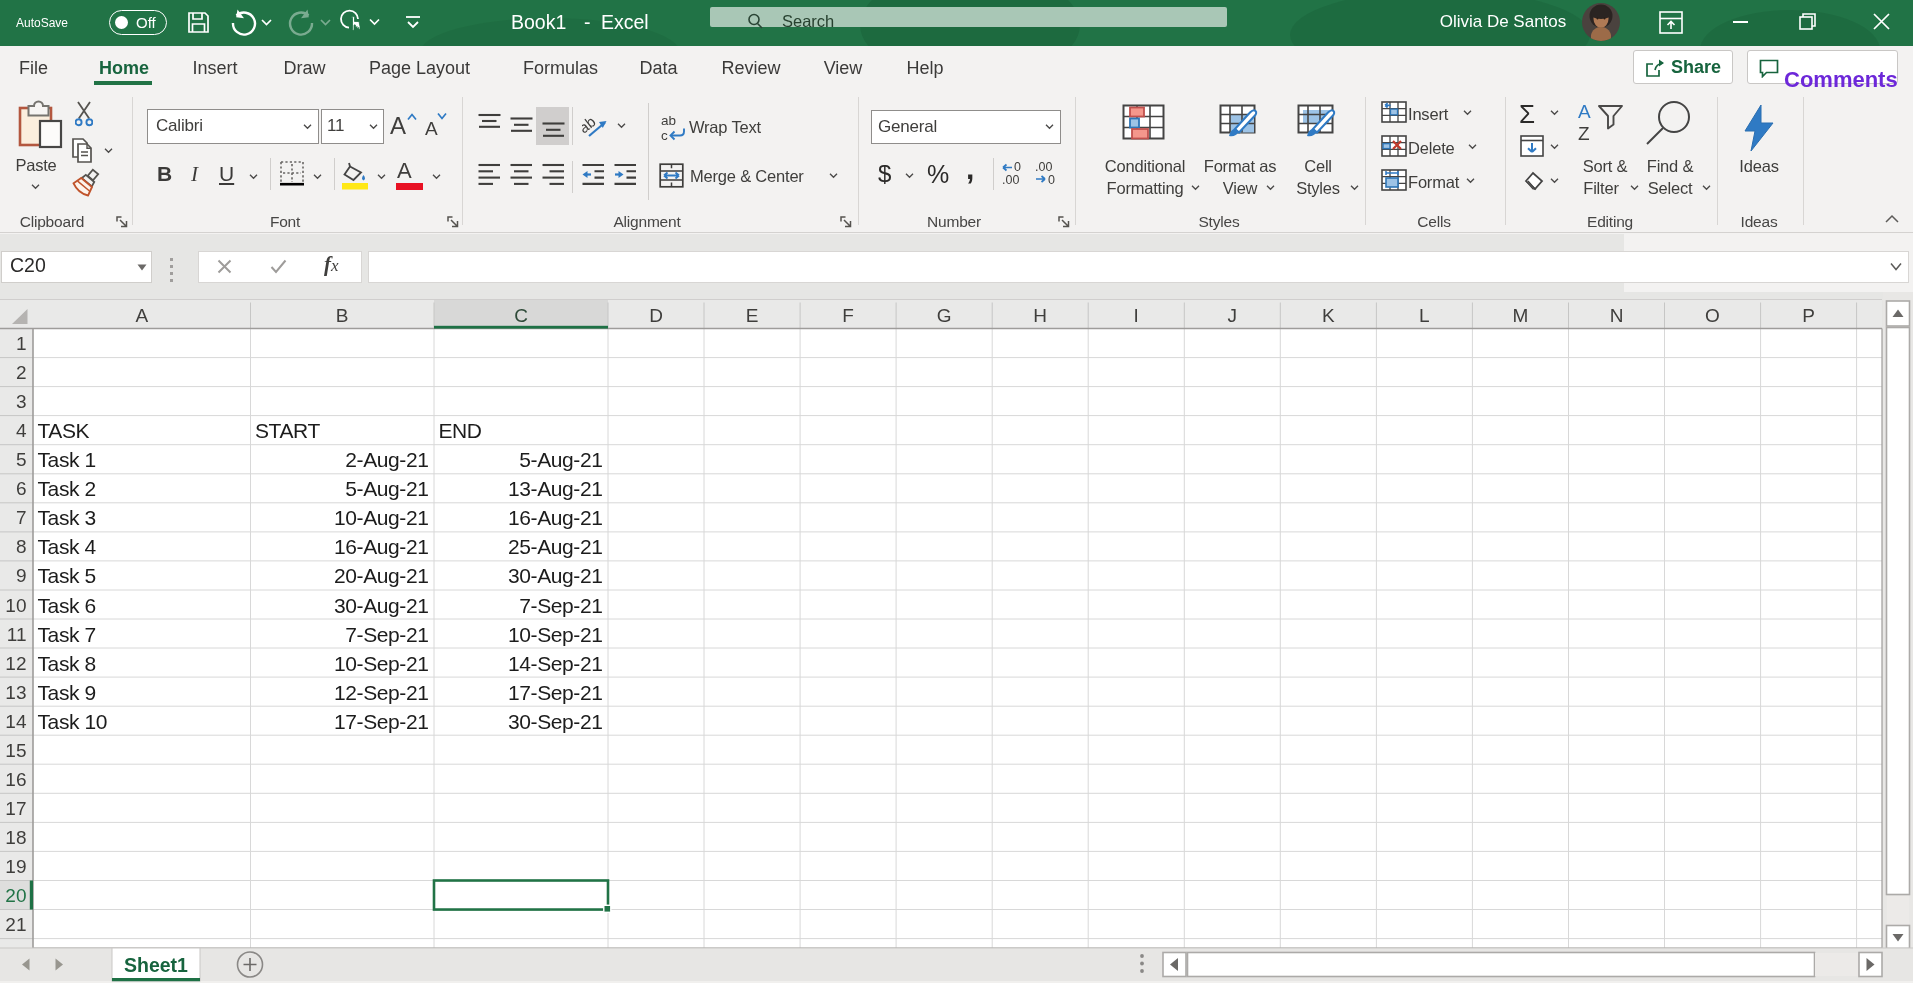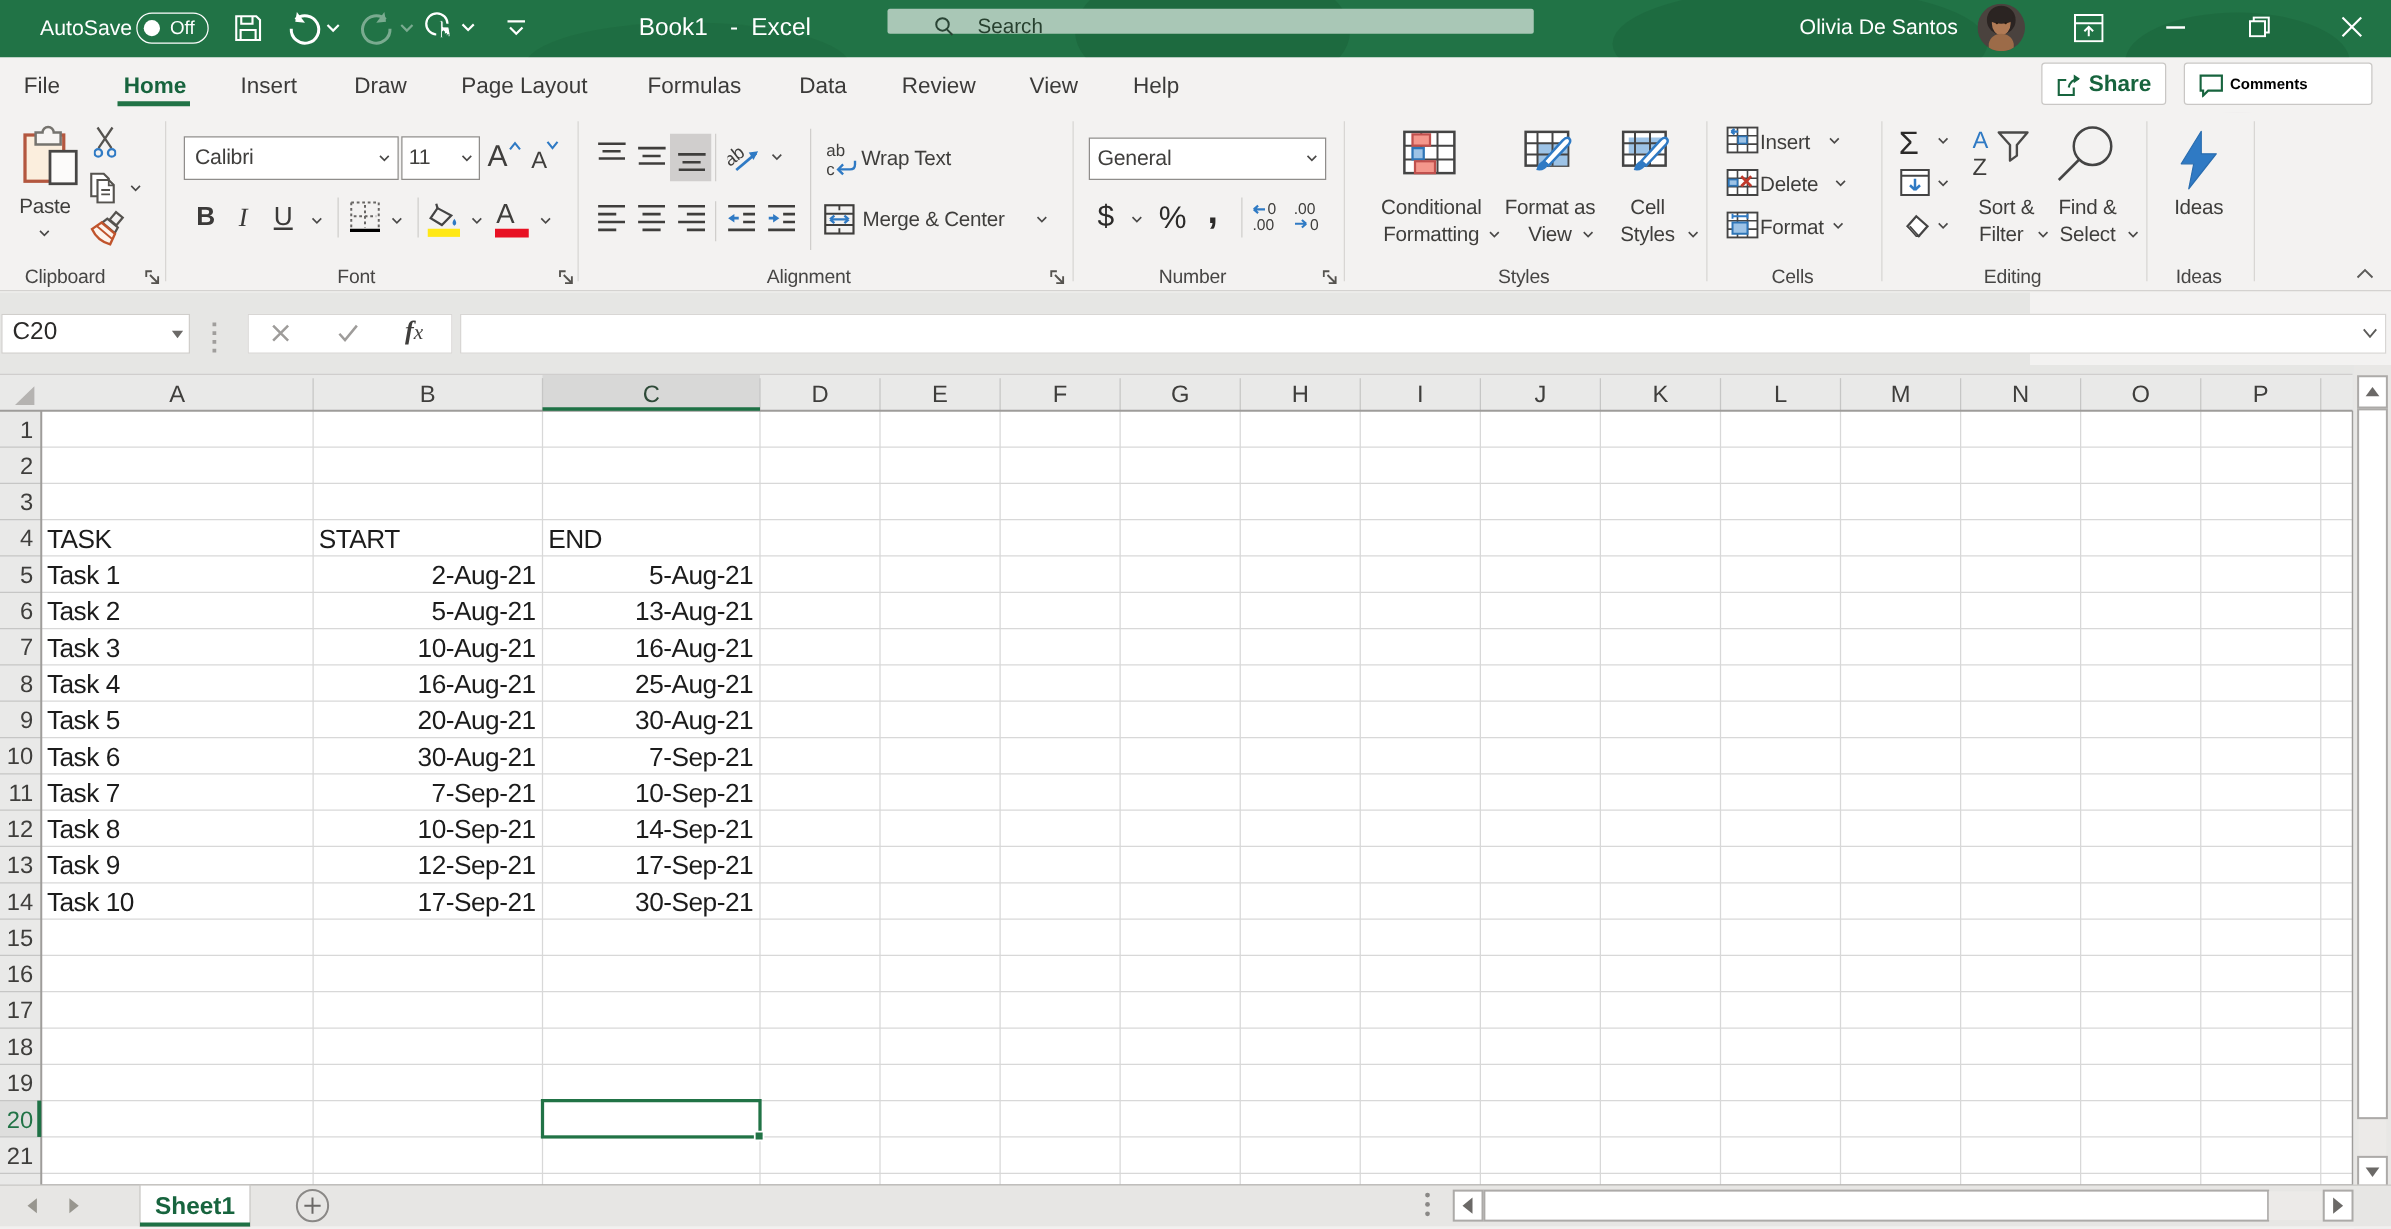--- a/index.html
+++ b/index.html
@@ -18,21 +18,21 @@
 .combo{position:absolute;background:#fff;border:1px solid #8f8d8b}
 .wbox{position:absolute;background:#fff;border:1px solid #c9c7c5;border-radius:3px}
 
 </style></head><body>
 <div id="app">
 <div class="abs titlebar">
 <div class="abs" style="left:860px;top:-30px;width:220px;height:110px;border-radius:50%;background:rgba(0,40,18,0.12)"></div>
 <div class="abs" style="left:1290px;top:-10px;width:300px;height:90px;border-radius:50%;background:rgba(0,40,18,0.10)"></div>
 <div class="abs" style="left:1700px;top:10px;width:180px;height:80px;border-radius:50%;background:rgba(0,40,18,0.10)"></div>
 <div class="abs" style="left:420px;top:18px;width:260px;height:70px;border-radius:50%;background:rgba(0,40,18,0.07)"></div>
-<div class="abs" style="left:32px;top:0;font-size:17px;line-height:46px">AutoSave</div>
+<div class="abs" style="left:16px;top:0;font-size:12px;line-height:46px">AutoSave</div>
 <div class="abs" style="left:109px;top:10px;width:58px;height:25px;border:1.6px solid #fff;border-radius:13px">
         <div class="abs" style="left:5px;top:4.5px;width:13px;height:13px;border-radius:50%;background:#fff"></div>
         <div class="abs" style="left:26px;top:2px;font-size:15px;line-height:19px">Off</div>
       </div>
 <svg class="abs" style="left:186px;top:10px" width="25" height="25" viewBox="0 0 25 25">
 <path d="M3 3 h16 l3 3 v16 h-19 z" fill="none" stroke="#fff" stroke-width="1.7"></path>
 <path d="M7 3 v6 h9 v-6" fill="none" stroke="#fff" stroke-width="1.7"></path>
 <path d="M6.5 22 v-8 h12 v8" fill="none" stroke="#fff" stroke-width="1.7"></path>
       </svg>
 <svg class="abs" style="left:228px;top:9px" width="44" height="28" viewBox="0 0 44 28">
@@ -92,39 +92,39 @@
 <svg class="abs" style="left:1873px;top:13px" width="17" height="17" viewBox="0 0 17 17">
 <path d="M1 1 L16 16 M16 1 L1 16" stroke="#fff" stroke-width="1.7"></path>
       </svg>
 </div>
 <div class="abs tabrow">
 <div class="tab" style="left:19px;width:29px;text-align:center;color:#3b3a39;">File</div>
 <div class="tab" style="left:96px;width:56px;text-align:center;color:#17643e;font-weight:bold;">Home</div>
 <div class="tab" style="left:191px;width:48px;text-align:center;color:#3b3a39;">Insert</div>
 <div class="tab" style="left:282px;width:45px;text-align:center;color:#3b3a39;">Draw</div>
 <div class="tab" style="left:369px;width:106px;text-align:left;color:#3b3a39;">Page Layout</div>
-<div class="tab" style="left:518px;width:80px;text-align:left;color:#3b3a39;">Formulas</div>
+<div class="tab" style="left:518px;width:80px;text-align:right;color:#3b3a39;">Formulas</div>
 <div class="tab" style="left:638px;width:41px;text-align:center;color:#3b3a39;">Data</div>
 <div class="tab" style="left:720px;width:62px;text-align:center;color:#3b3a39;">Review</div>
 <div class="tab" style="left:823px;width:40px;text-align:center;color:#3b3a39;">View</div>
 <div class="tab" style="left:905px;width:40px;text-align:center;color:#3b3a39;">Help</div>
 <div class="abs" style="left:94px;top:35px;width:58px;height:4px;background:#217346"></div>
 <div class="wbox" style="left:1633px;top:4px;width:100px;height:34px">
 <svg class="abs" style="left:11px;top:7px" width="21" height="20" viewBox="0 0 21 20">
 <path d="M8 6 h-6 v12 h12 v-6" fill="none" stroke="#17643e" stroke-width="1.7"></path>
 <path d="M10 12 q 1 -6 8 -7" fill="none" stroke="#17643e" stroke-width="1.7"></path>
 <path d="M14 1.5 l5 3.5 l-5 3.5 z" fill="#17643e"></path>
         </svg>
 <div class="abs" style="left:37px;top:0;font-size:18px;font-weight:bold;color:#17643e;line-height:33px">Share</div>
       </div>
 <div class="wbox" style="left:1747px;top:4px;width:151px;height:34px">
 <svg class="abs" style="left:11px;top:8px" width="20" height="19" viewBox="0 0 20 19">
 <path d="M1.5 1.5 h17 v12 h-11 l-4 4 v-4 h-2 z" fill="none" stroke="#17643e" stroke-width="1.7"></path>
         </svg>
-<div class="abs" style="left:36px;top:0;font-size:12px;font-weight:bold;color:#000000;line-height:33px">Comments</div>
+<div class="abs" style="left:36px;top:12px;font-size:22px;font-weight:bold;color:#6d28d9;line-height:33px">Comments</div>
       </div>
 </div>
 <div class="abs ribbon"></div>
 <div class="sep" style="left:131.5px"></div>
 <div class="sep" style="left:462px"></div>
 <div class="sep" style="left:858px"></div>
 <div class="sep" style="left:1075px"></div>
 <div class="sep" style="left:1365px"></div>
 <div class="sep" style="left:1505px"></div>
 <div class="sep" style="left:1717px"></div>

